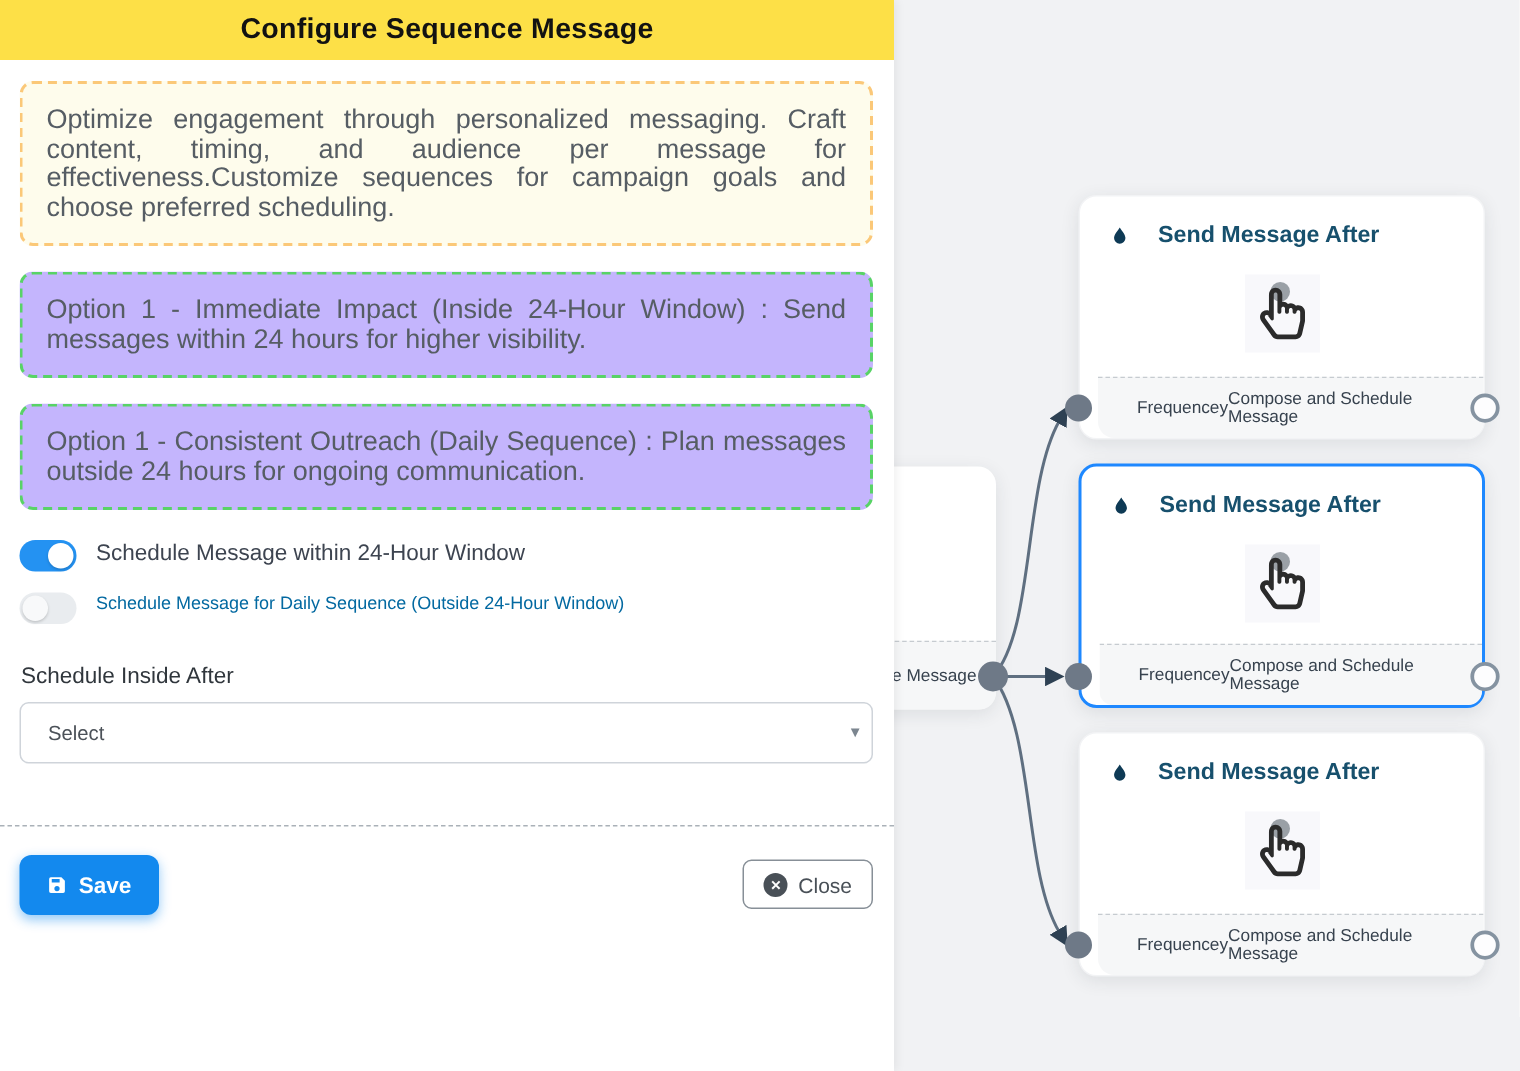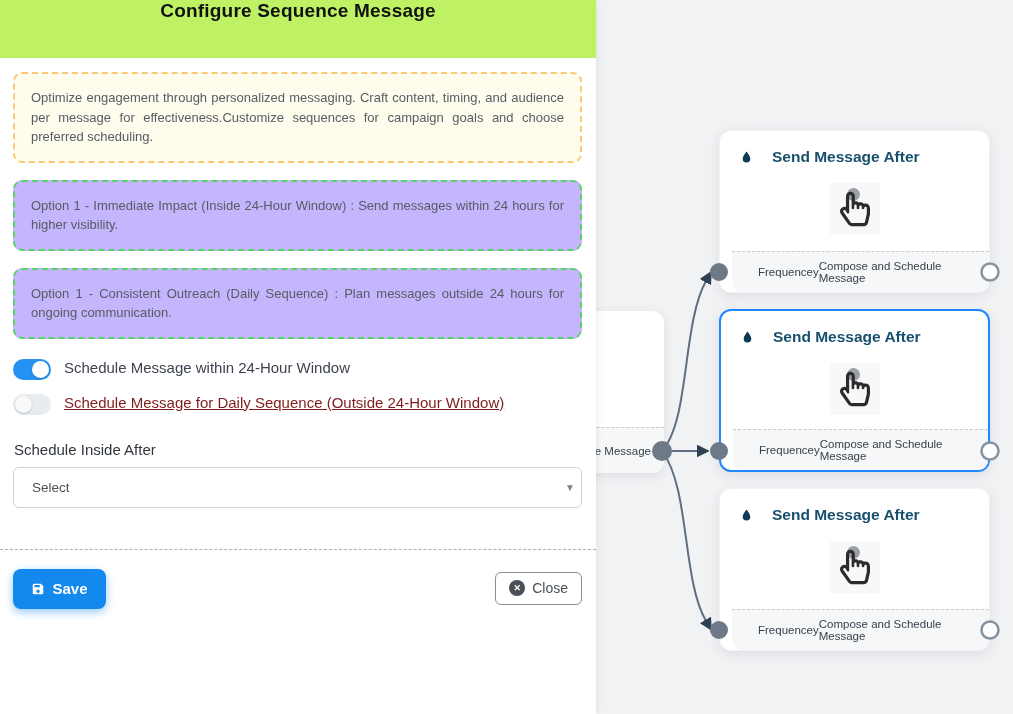--- a/index.html
+++ b/index.html
@@ -5,48 +5,48 @@
   * { margin:0; padding:0; box-sizing:border-box; }
   html,body { width:1013px; height:714px; overflow:hidden; }
   body { font-family:"Liberation Sans", sans-serif; background:#f1f2f4; position:relative; }
 
   
   .left-panel{
     position:absolute; left:0; top:0; width:596px; height:714px;
     background:#ffffff; z-index:5; box-shadow:2px 0 6px rgba(0,0,0,.06);
   }
   .panel-header{
-    height:58px; background:#bef264; display:flex; align-items:flex-start; justify-content:center;
+    height:40px; background:#fde047; display:flex; align-items:center; justify-content:center;
   }
   .panel-title{ font-size:19px; font-weight:bold; color:#121212; letter-spacing:.2px; }
   .panel-body{ padding:14px 14px 0 13px; }
 
   .info-box{
-    border-radius:9px; padding:14px 16px; font-size:13px; line-height:19.5px;
+    border-radius:9px; padding:14px 16px; font-size:18px; line-height:19.5px;
     color:#565d64; text-align:justify; margin-bottom:17px;
   }
   .info-box.yellow{ background:#fefcec; border:2px dashed #fbc878; }
   .info-box.green { background:#c4b5fd; border:2px dashed #58d366; }
 
   .toggle-row{ display:flex; align-items:flex-start; margin:20px 0 14px 0; }
   .toggle-row + .toggle-row{ margin-top:14px; }
   .switch{
     width:38px; height:21px; border-radius:11px; position:relative; flex:0 0 auto;
     margin-right:13px; cursor:pointer;
   }
   .switch.on { background:#2492f2; }
   .switch.off{ background:#e9ecef; }
   .knob{
     position:absolute; top:2px; width:17px; height:17px; border-radius:50%;
     background:#ffffff; box-shadow:0 1px 2px rgba(0,0,0,.18);
   }
   .switch.on  .knob{ right:2px; }
   .switch.off .knob{ left:2px; background:#f8f9fa; }
   .toggle-label-on { font-size:15px; color:#3d4450; }
-  .toggle-label-off{ font-size:15px; color:#7f1d1d;text-decoration:underline; }
+  .toggle-label-off{ font-size:12px; color:#0369a1; }
 
   .field-label{ font-size:15px; color:#30363c; margin:26px 0 9px 1px; }
   .select-box{
     height:41px; border:1px solid #cfd4da; border-radius:6px; background:#fff;
     display:flex; align-items:center; justify-content:space-between;
     padding:0 6px 0 18px; cursor:pointer;
   }
   .select-value{ font-size:13.5px; color:#4b5158; }
   .select-caret{ font-size:10px; color:#7c8690; }
 

